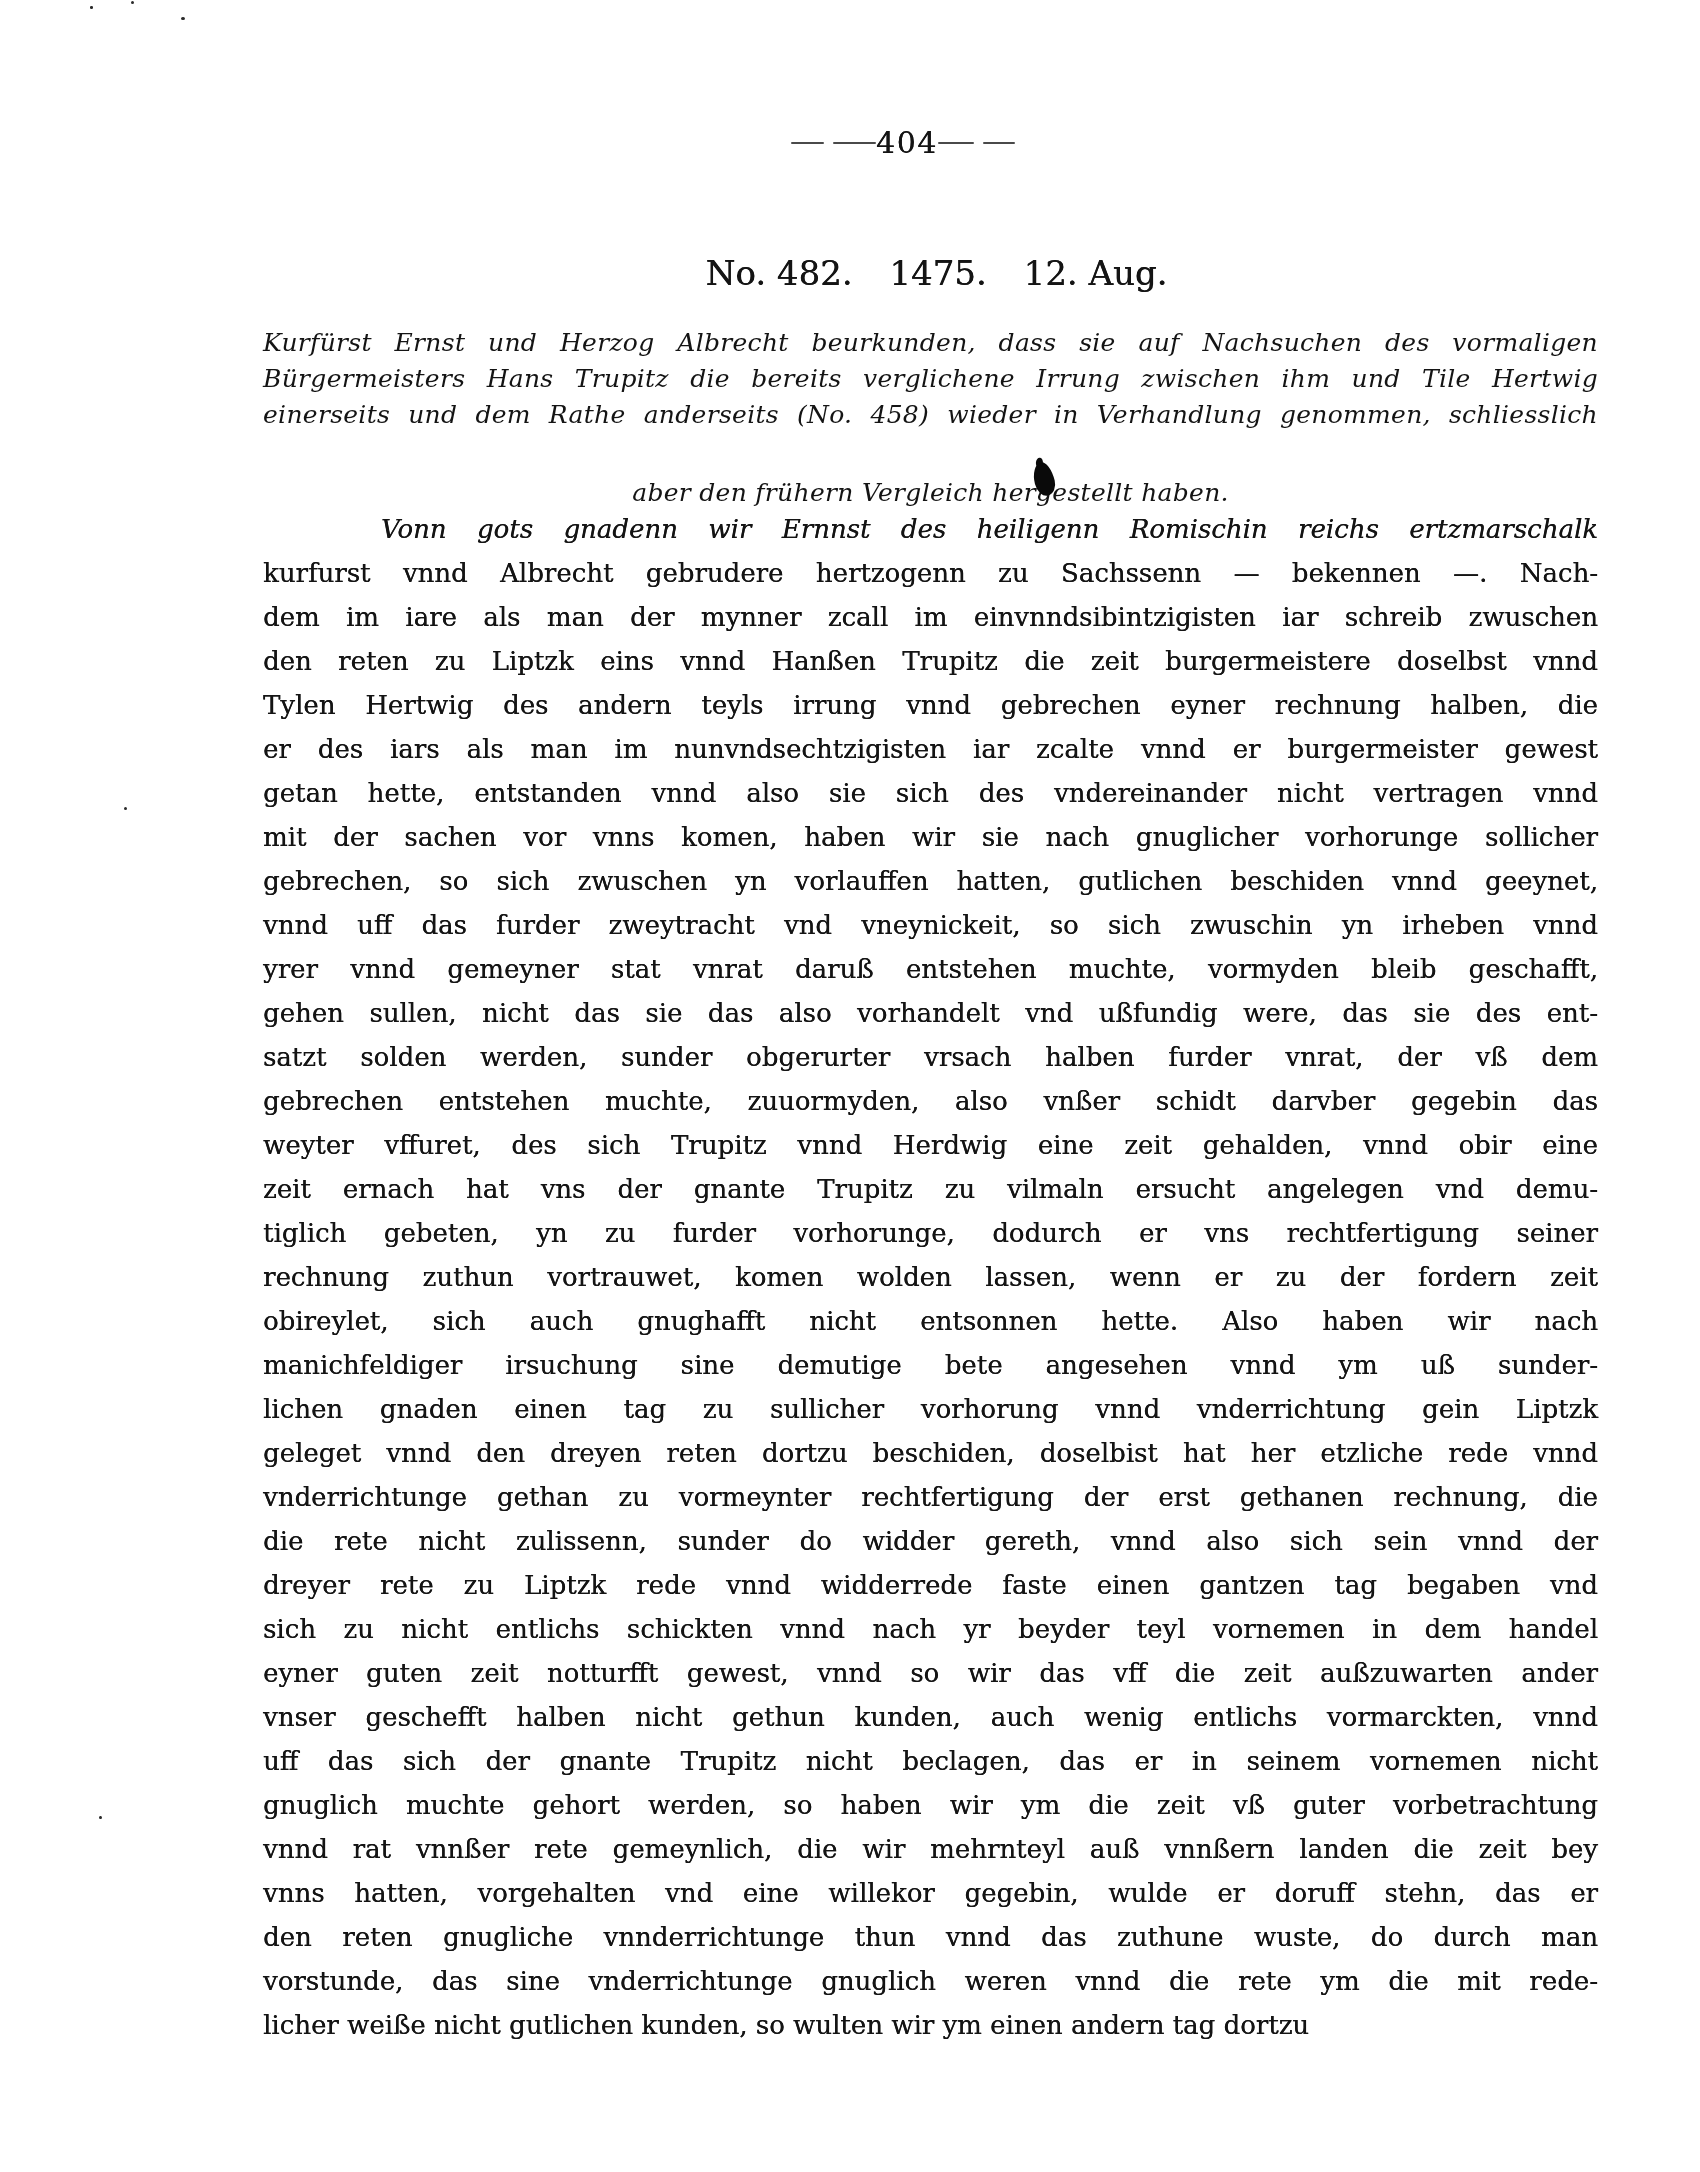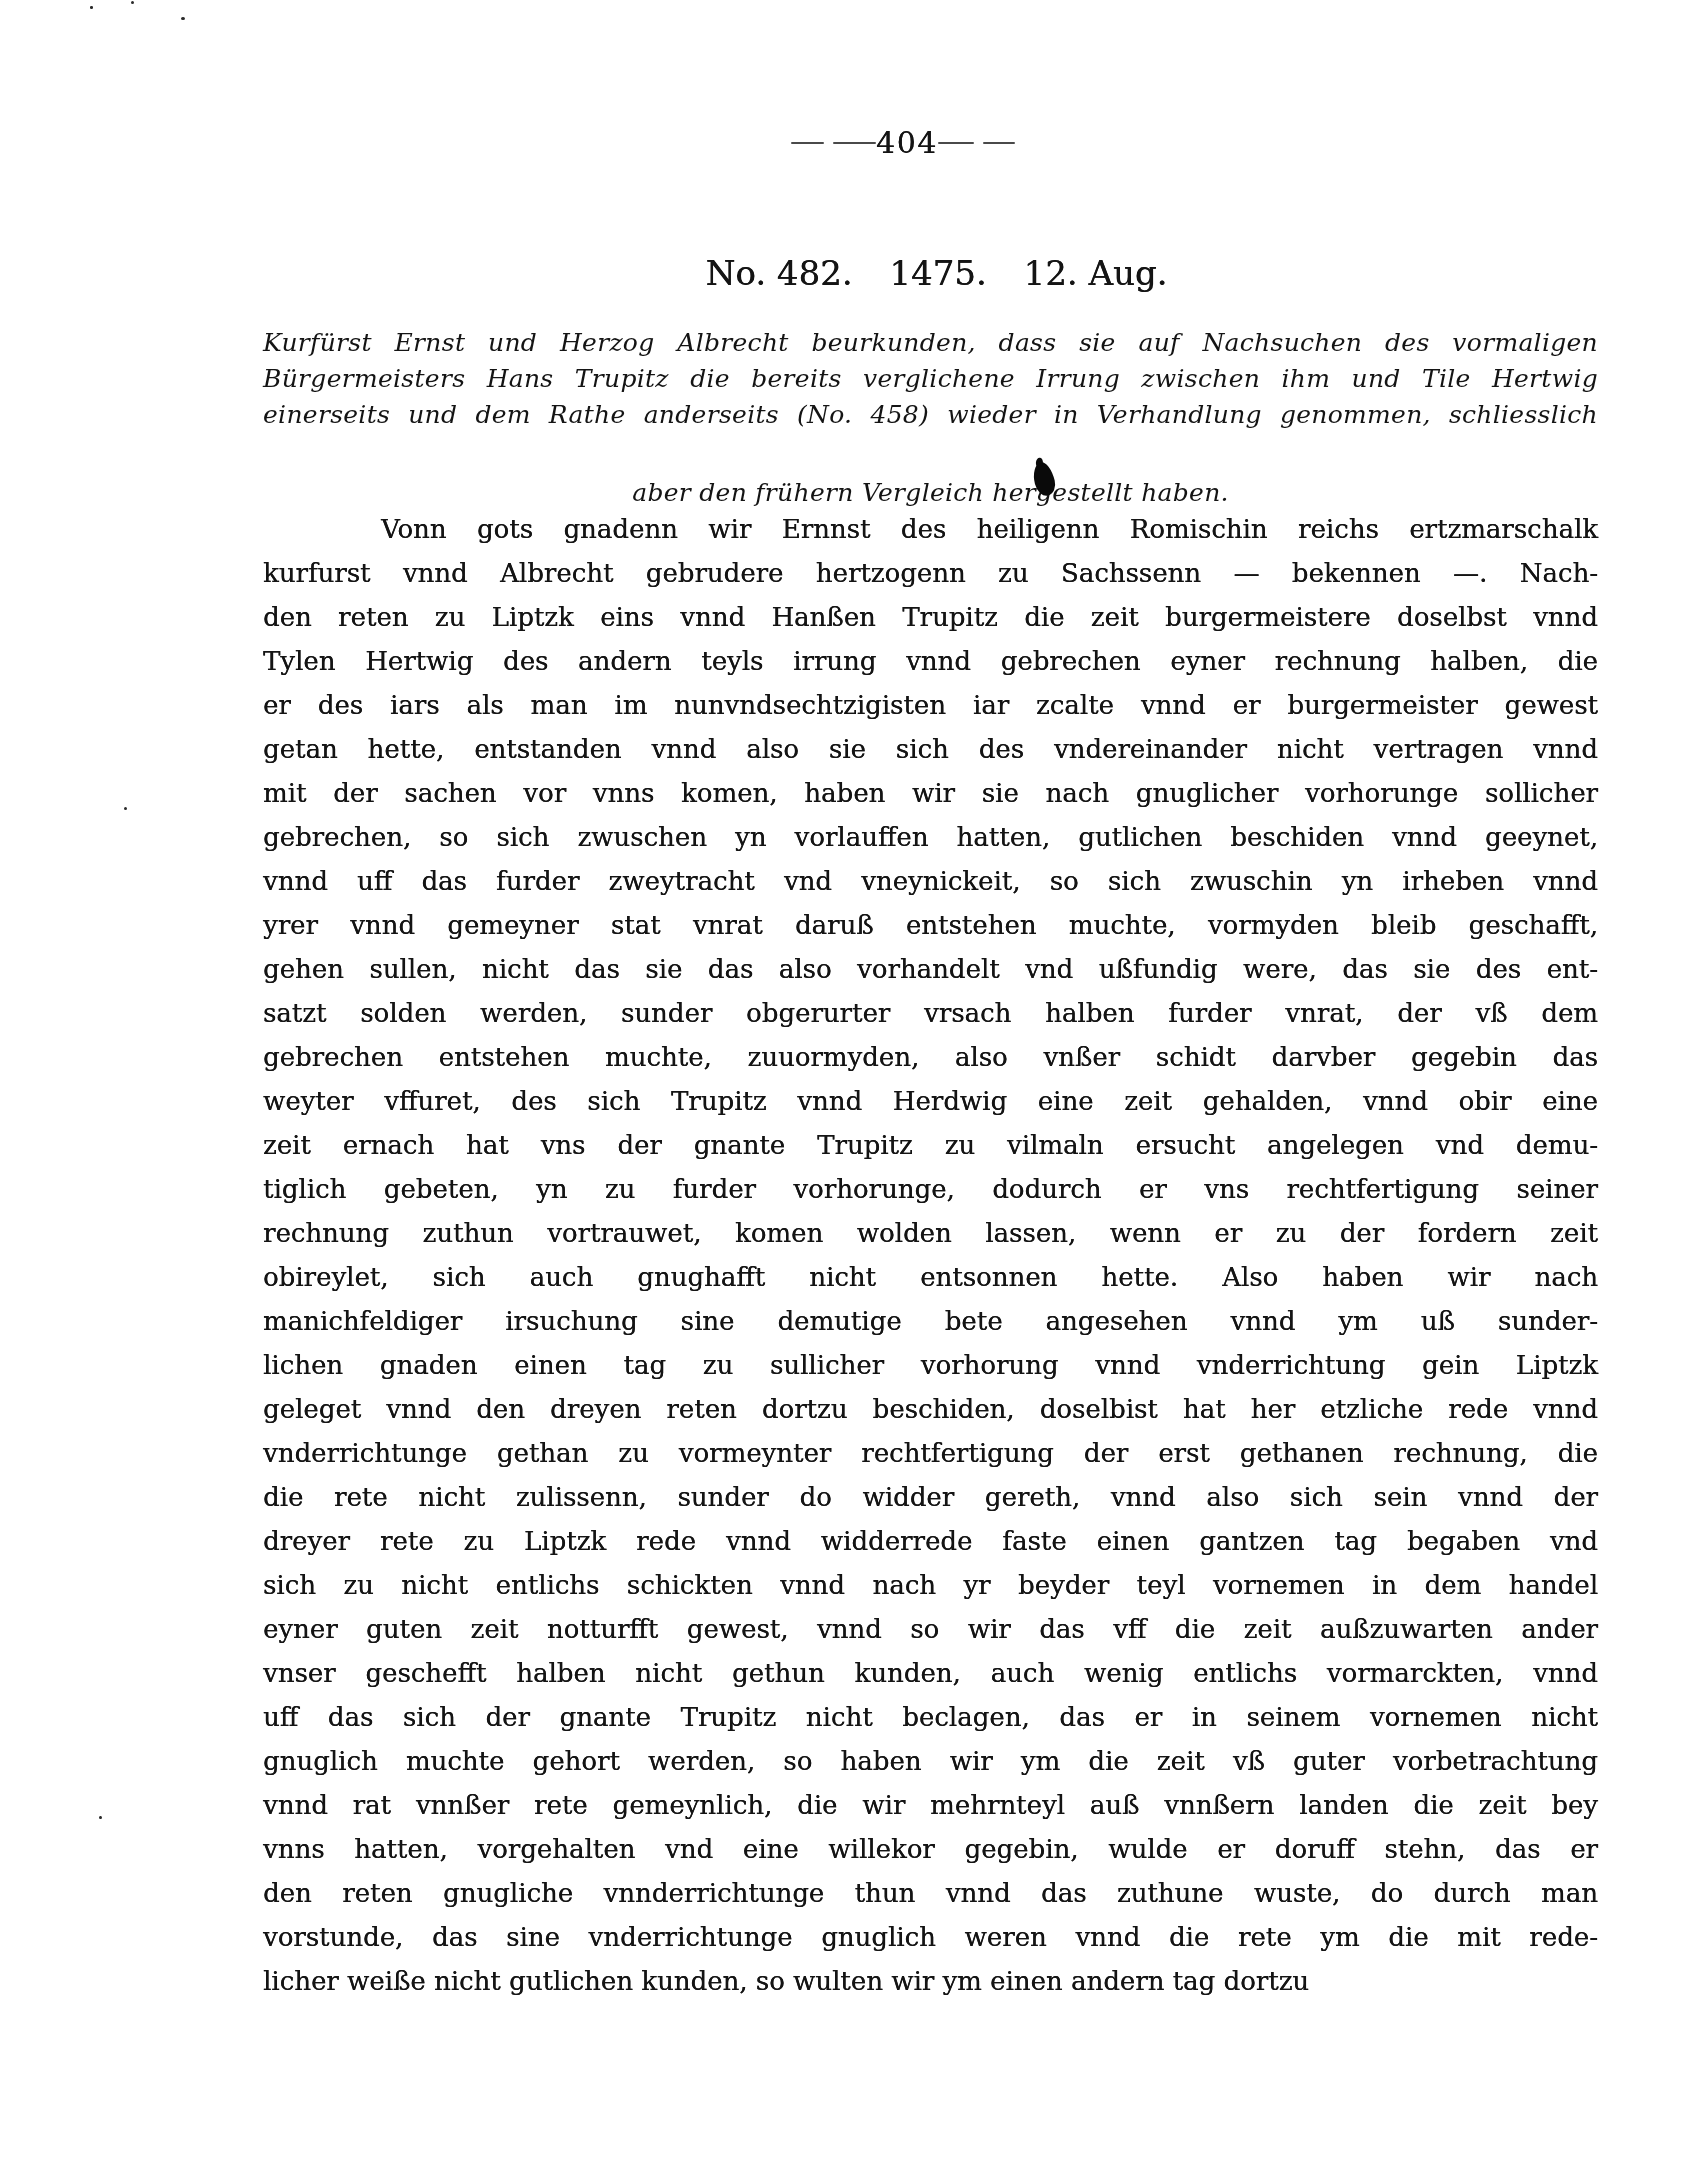--- a/index.html
+++ b/index.html
@@ -64,21 +64,21 @@
   .bodytext {
     position: absolute;
     top: 507px;
     left: 263px;
     width: 1335px;
     font-size: 26px;
     line-height: 44px;
     text-shadow: 0.2px 0.2px 0 #141414;
   }
   .bline { text-align: justify; text-align-last: justify; }
-  .bline.first { text-indent: 118px; }
+  .bline.first { text-indent: 118px; font-style: italic; }
   .bline.last { text-align-last: left; }
   
   .ink-blot {
     position: absolute;
     left: 1034px;
     top: 462px;
     width: 20px;
     height: 34px;
     background: #0a0a0a;
     border-radius: 55% 45% 50% 50% / 58% 62% 38% 42%;
@@ -131,20 +131,21 @@
     <div class="sline">Bürgermeisters Hans Trupitz die bereits verglichene Irrung zwischen ihm und Tile Hertwig</div>
     <div class="sline">einerseits und dem Rathe anderseits (No. 458) wieder in Verhandlung genommen, schliesslich</div>
     <div class="sline last">aber den frühern Vergleich hergestellt haben.</div>
   </div>
 
   <div class="ink-blot"></div>
 
   <div class="bodytext">
     <div class="bline first">Vonn gots gnadenn wir Ernnst des heiligenn Romischin reichs ertzmarschalk</div>
     <div class="bline">kurfurst vnnd Albrecht gebrudere hertzogenn zu Sachssenn — bekennen —. Nach-</div>
+    <div class="bline">dem im iare als man der mynner zcall im einvnndsibintzigisten iar schreib zwuschen</div>
     <div class="bline">den reten zu Liptzk eins vnnd Hanßen Trupitz die zeit burgermeistere doselbst vnnd</div>
     <div class="bline">Tylen Hertwig des andern teyls irrung vnnd gebrechen eyner rechnung halben, die</div>
     <div class="bline">er des iars als man im nunvndsechtzigisten iar zcalte vnnd er burgermeister gewest</div>
     <div class="bline">getan hette, entstanden vnnd also sie sich des vndereinander nicht vertragen vnnd</div>
     <div class="bline">mit der sachen vor vnns komen, haben wir sie nach gnuglicher vorhorunge sollicher</div>
     <div class="bline">gebrechen, so sich zwuschen yn vorlauffen hatten, gutlichen beschiden vnnd geeynet,</div>
     <div class="bline">vnnd uff das furder zweytracht vnd vneynickeit, so sich zwuschin yn irheben vnnd</div>
     <div class="bline">yrer vnnd gemeyner stat vnrat daruß entstehen muchte, vormyden bleib geschafft,</div>
     <div class="bline">gehen sullen, nicht das sie das also vorhandelt vnd ußfundig were, das sie des ent-</div>
     <div class="bline">satzt solden werden, sunder obgerurter vrsach halben furder vnrat, der vß dem</div>

